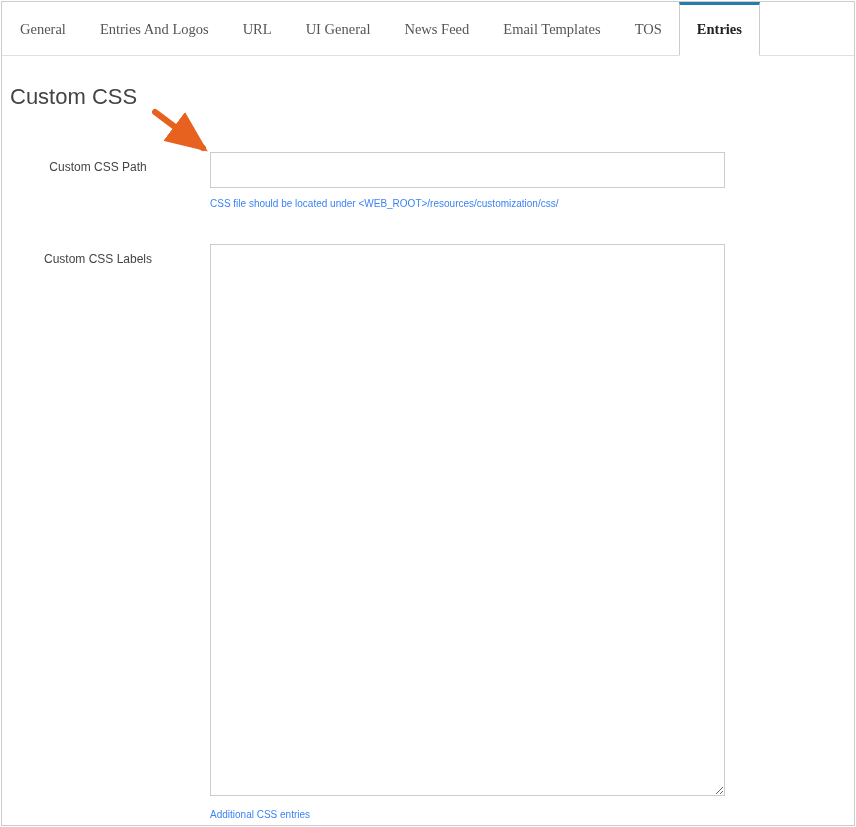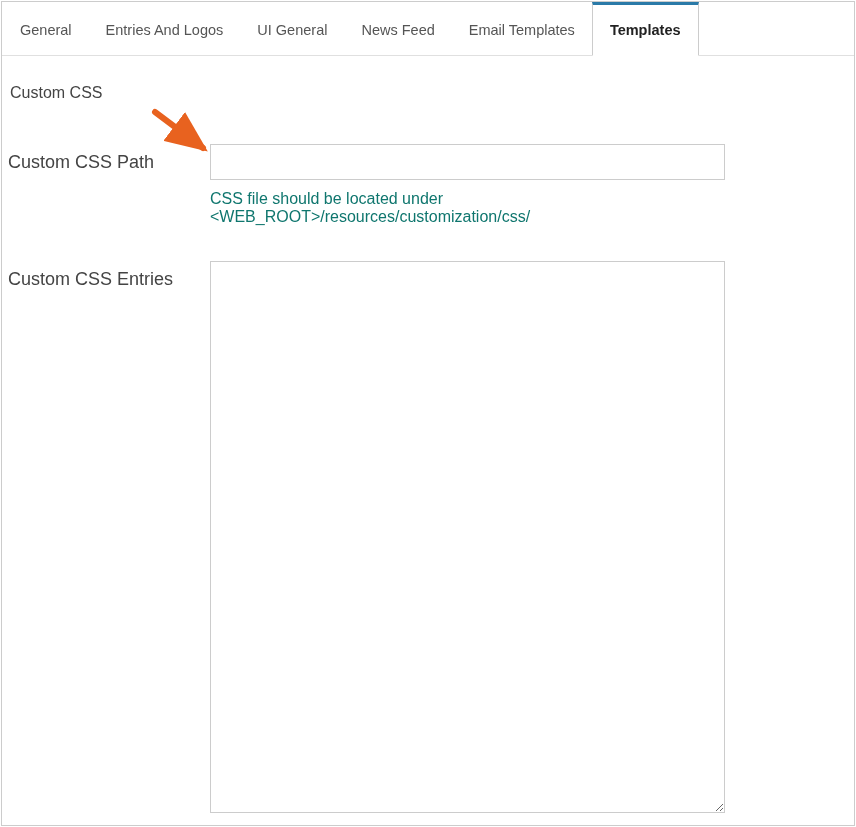--- a/index.html
+++ b/index.html
@@ -22,20 +22,21 @@
       height: 825px;
       margin: 1px;
       position: relative;
     }
     .tabs {
       display: flex;
       border-bottom: 1px solid #e0e0e0;
       padding: 0;
       height: 54px;
       align-items: stretch;
+      font-family: Liberation Serif, serif;
     }
     .tab {
       padding: 18px 17px 16px 17px;
       color: #555;
       cursor: pointer;
       font-size: 14.5px;
       white-space: nowrap;
       display: flex;
       align-items: center;
     }
@@ -50,38 +51,38 @@
       border-top: 3px solid #2a7aa8;
       border-bottom: 1px solid #fff;
       background: #fff;
       margin-bottom: -1px;
       padding-top: 15px;
     }
     .content {
       padding: 28px 6px 0 6px;
     }
     .page-title {
-      font-size: 16px;
+      font-size: 22px;
       color: #444;
       font-weight: 400;
       margin-bottom: 42px;
       margin-left: 2px;
     }
     .form-row {
       display: flex;
       align-items: flex-start;
       margin-bottom: 35px;
     }
     .form-label {
       width: 202px;
-      text-align: left;
+      text-align: center;
       padding-right: 22px;
       padding-top: 8px;
       color: #444;
-      font-size: 18px;
+      font-size: 12px;
     }
     .form-field {
       flex: 1;
       max-width: 515px;
     }
     .text-input {
       width: 100%;
       height: 36px;
       border: 1px solid #ccc;
       padding: 6px 10px;
@@ -93,60 +94,63 @@
       width: 100%;
       height: 552px;
       border: 1px solid #ccc;
       padding: 8px 10px;
       font-size: 14px;
       font-family: inherit;
       resize: both;
       outline: none;
     }
     .help-text {
-      color: #0f766e;
-      font-size: 16px;
+      color: #3b82f6;
+      font-size: 10px;
       margin-top: 10px;
     }
     .arrow-annotation {
       position: absolute;
       left: 147px;
       top: 104px;
       pointer-events: none;
     }
   </style>
 </head>
 <body>
 
 <div class="container">
 
   <div class="tabs">
     <div class="tab">General</div>
     <div class="tab">Entries And Logos</div>
+    <div class="tab">URL</div>
     <div class="tab">UI General</div>
     <div class="tab">News Feed</div>
     <div class="tab">Email Templates</div>
-    <div class="tab active">Templates</div>
+    <div class="tab">TOS</div>
+    <div class="tab active">Entries</div>
   </div>
 
   <div class="content">
     <h2 class="page-title">Custom CSS</h2>
 
     <div class="form-row">
       <div class="form-label">Custom CSS Path</div>
       <div class="form-field">
         <input type="text" class="text-input" value="" style="">
         <div class="help-text">CSS file should be located under &lt;WEB_ROOT&gt;/resources/customization/css/</div>
       </div>
     </div>
 
     <div class="form-row">
-      <div class="form-label">Custom CSS Entries</div>
+      <div class="form-label">Custom CSS Labels</div>
       <div class="form-field">
         <textarea class="textarea-input" style=""></textarea>
+        <div class="help-text">Additional CSS entries</div>
       </div>
     </div>
   </div>
 
   <svg class="arrow-annotation" width="70" height="55">
     <defs>
       <marker id="arrowhead" markerWidth="7" markerHeight="6" refX="6" refY="3" orient="auto">
         <polygon points="0 0, 7 3, 0 6" fill="#e8621f"></polygon>
       </marker>
     </defs>

